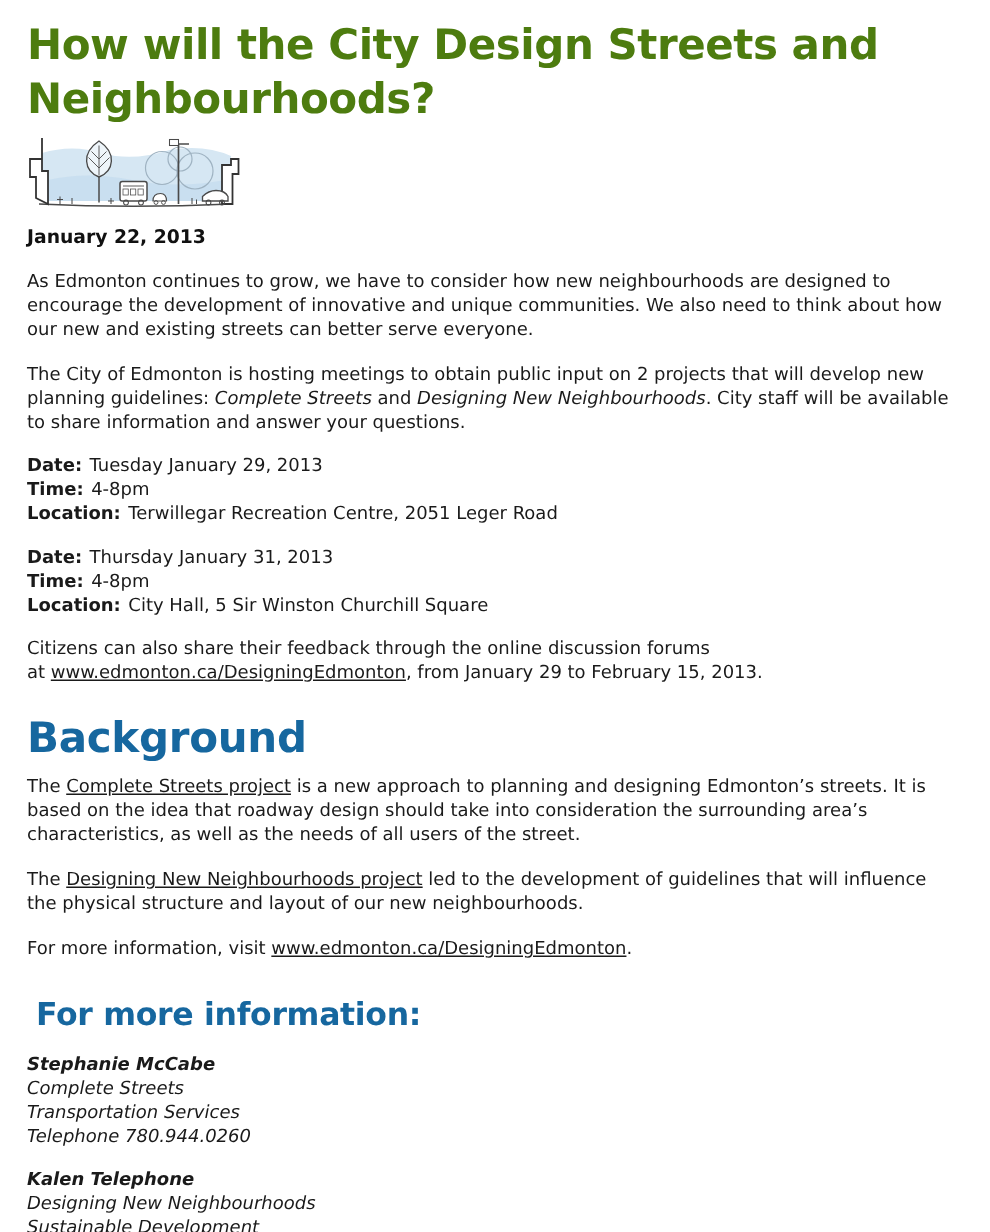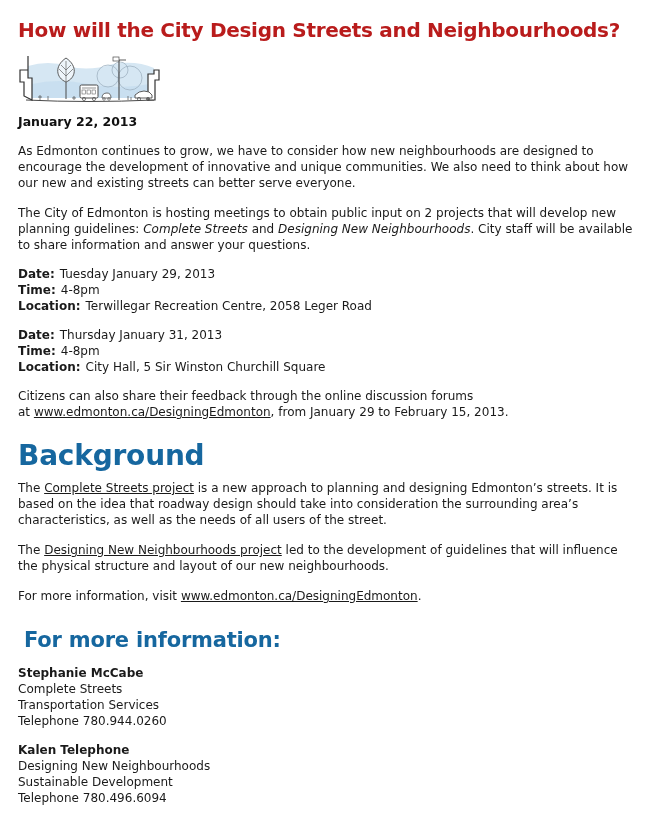--- a/index.html
+++ b/index.html
@@ -8,22 +8,22 @@
     background: #ffffff;
     font-family: "DejaVu Sans", "Liberation Sans", sans-serif;
     color: #1a1a1a;
   }
   .page {
     width: 660px;
     min-height: 821px;
     padding: 12px 22px 20px 18px;
   }
   h1.title {
-    color: #b91c1c;
-    font-size: 20px;
+    color: #4d7c0f;
+    font-size: 28px;
     line-height: 36px;
     font-weight: 700;
     letter-spacing: -0.3px;
     margin-bottom: 6px;
   }
   .sketch {
     display: block;
     width: 143px;
     height: 55px;
     margin: 2px 0 5px 0;
@@ -57,21 +57,21 @@
     font-weight: 700;
     margin-top: 19px;
     letter-spacing: -0.2px;
   }
   h2.section + p.body { margin-top: 8px; }
   h2.more-info {
     margin-top: 24px;
     padding-left: 6px;
     font-size: 21px;
   }
-  .contact { margin-top: 13px; }
+  .contact { margin-top: 13px; font-style: italic; }
   .contact .c-name { font-weight: 700; }
   .contact div { line-height: 16px; }
 </style>
 </head>
 <body>
 
 <div class="page">
 
   <h1 class="title">How will the City Design Streets and Neighbourhoods?</h1>
 
@@ -119,21 +119,21 @@
 
   <div class="pub-date">January 22, 2013</div>
 
   <p class="body">As Edmonton continues to grow, we have to consider how new neighbourhoods are designed to encourage the development of innovative and unique communities. We also need to think about how our new and existing streets can better serve everyone.</p>
 
   <p class="body"><span>The City of Edmonton is hosting meetings to obtain public input on 2 projects that will develop new planning guidelines: </span><span class="italic">Complete Streets</span><span> and </span><span class="italic">Designing New Neighbourhoods</span><span>. City staff will be available to share information and answer your questions.</span></p>
 
   <div class="meeting">
     <div><span class="lbl">Date:</span><span class="val">Tuesday January 29, 2013</span></div>
     <div><span class="lbl">Time:</span><span class="val">4-8pm</span></div>
-    <div><span class="lbl">Location:</span><span class="val">Terwillegar Recreation Centre, 2058 Leger Road</span></div>
+    <div><span class="lbl">Location:</span><span class="val">Terwillegar Recreation Centre, 2051 Leger Road</span></div>
   </div>
 
   <div class="meeting">
     <div><span class="lbl">Date:</span><span class="val">Thursday January 31, 2013</span></div>
     <div><span class="lbl">Time:</span><span class="val">4-8pm</span></div>
     <div><span class="lbl">Location:</span><span class="val">City Hall, 5 Sir Winston Churchill Square</span></div>
   </div>
 
   <p class="feedback"><span>Citizens can also share their feedback through the online discussion forums</span><br><span>at </span><a class="link">www.edmonton.ca/DesigningEdmonton</a><span>, from January 29 to February 15, 2013.</span></p>
 

